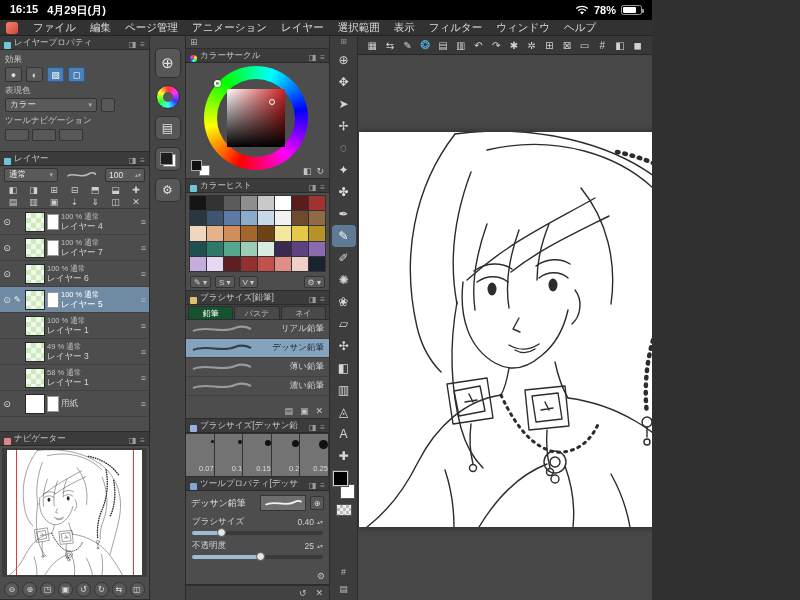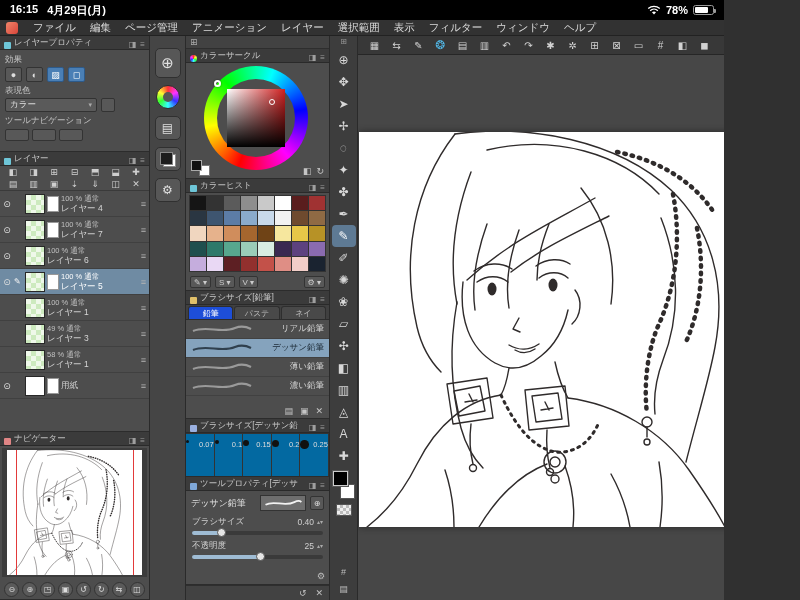--- a/index.html
+++ b/index.html
@@ -1,18 +1,18 @@
 <!DOCTYPE html>
 <html><head>
 <meta charset="utf-8">
 <style>
 *{box-sizing:border-box;margin:0;padding:0}
 html,body{width:800px;height:600px;overflow:hidden}
 body{font-family:"Liberation Sans","DejaVu Sans",sans-serif;background:#303030}
-.screen{width:724px;height:600px;display:flex;flex-direction:column;position:relative}
+.screen{width:652px;height:600px;display:flex;flex-direction:column;position:relative}
 
 
 .statusbar{height:20px;flex:0 0 20px;background:#000;color:#fff;display:flex;align-items:center;justify-content:space-between;padding:0 10px;font-size:11px;font-weight:bold}
 .sb-left{display:flex;gap:9px}
 .sb-right{display:flex;align-items:center;gap:5px}
 .wifi{width:14px;height:11px}
 .battery{width:21px;height:10px;border:1px solid #9a9a9a;border-radius:2.5px;position:relative;padding:1px;display:inline-block}
 .battery i{display:block;height:100%;width:78%;background:#fff;border-radius:1px}
 .battery::after{content:"";position:absolute;right:-3px;top:2.5px;width:2px;height:4px;background:#9a9a9a;border-radius:0 1px 1px 0}
 
@@ -110,30 +110,30 @@
 #panel-color-set{height:112px;flex:0 0 112px}
 #swatch-grid{flex:1;display:grid;grid-template-columns:repeat(8,1fr);grid-auto-rows:1fr;gap:1px;background:#333;border:1px solid #333;margin:2px 3px}
 .swatch{min-height:0}
 .cs-foot{height:16px;flex:0 0 16px;display:flex;align-items:center;gap:4px;padding:0 4px;color:#ccc;font-size:8px}
 .csbtn{background:#585858;border:1px solid #333;border-radius:2px;padding:0 3px;height:12px;display:flex;align-items:center;white-space:nowrap}
 .csbtn.right{margin-left:auto}
 
 #panel-subtool{height:128px;flex:0 0 128px}
 .st-tabs{height:15px;flex:0 0 15px;display:flex;background:#404040;border-bottom:1px solid #2c2c2c;padding:1px 2px 0}
 .sttab{flex:1;background:#494949;border:1px solid #2e2e2e;border-bottom:none;border-radius:3px 3px 0 0;margin-right:1px;font-size:8px;color:#bbb;display:flex;align-items:center;justify-content:center;overflow:hidden;white-space:nowrap}
-.sttab.on{background:#1d4ed8;color:#fff}
+.sttab.on{background:#14532d;color:#fff}
 #subtool-list{flex:1;overflow:hidden}
 .strow{height:19px;display:flex;align-items:center;gap:4px;padding:0 5px;border-bottom:1px solid #414141;font-size:8.5px;color:#d5d5d5}
 .strow.sel{background:#85a3bd;color:#1c2a36}
 .stname{margin-left:auto;white-space:nowrap}
 .st-foot{height:15px;flex:0 0 15px;display:flex;align-items:center;justify-content:flex-end;gap:7px;padding:0 6px;color:#c5c5c5;font-size:9px}
 
 #panel-brush-size{height:58px;flex:0 0 58px}
 #brush-presets{flex:1;display:flex;border-top:1px solid #333}
-.bcell{flex:1;border-right:1px solid #333;background:#0369a1;display:flex;flex-direction:row;align-items:flex-start;justify-content:space-between;padding:6px 0 3px}
+.bcell{flex:1;border-right:1px solid #333;background:#737373;display:flex;flex-direction:column;align-items:flex-end;justify-content:space-between;padding:6px 0 3px}
 .bdot{background:#111;border-radius:50%}
 .bval{font-size:7.5px;color:#ddd}
 
 #panel-tool-property{flex:1;position:relative}
 .tp-tool-row{display:flex;align-items:center;gap:4px;padding:4px 5px 2px;font-size:9px;color:#e2e2e2}
 .tp-stroke{width:46px;height:16px;background:#6e6e6e;border:1px solid #333;margin-left:auto}
 .tp-stroke svg{width:100%;height:100%;display:block}
 .tp-mag{width:14px;height:14px;background:#585858;border:1px solid #333;border-radius:2px;font-size:8px;color:#ddd;display:flex;align-items:center;justify-content:center}
 .tprow{padding:3px 6px 2px}
 .tptop{display:flex;align-items:center;font-size:8.5px;color:#d0d0d0}
@@ -310,20 +310,33 @@
 
       <section class="panel" id="panel-layers">
         <div class="phead">
           <span class="picon" style="background:#6ec6d8"></span>
           <span class="ptitle">レイヤー</span>
           <span class="sp">
               <span>◨</span>
               <span>≡</span>
             </span>
         </div>
+        <div class="blend-row">
+          <div class="dd blend-dd">
+            <span>通常</span>
+            <b>▾</b>
+          </div>
+          <svg class="bsquig" viewBox="0 0 30 10">
+              <path d="M1,6 C8,2 14,9 22,4 C28,1 29,4 29,5" stroke="#bbb" fill="none" stroke-width="1.5"></path>
+            </svg>
+          <div class="opacity-box">
+            <span>100</span>
+            <b>▴▾</b>
+          </div>
+        </div>
         <div class="cmdrow" id="layer-cmd-row1">
             <span>◧</span>
             <span>◨</span>
             <span>⊞</span>
             <span>⊟</span>
             <span>⬒</span>
             <span>⬓</span>
             <span>✚</span>
           </div>
         <div class="cmdrow" id="layer-cmd-row2">

